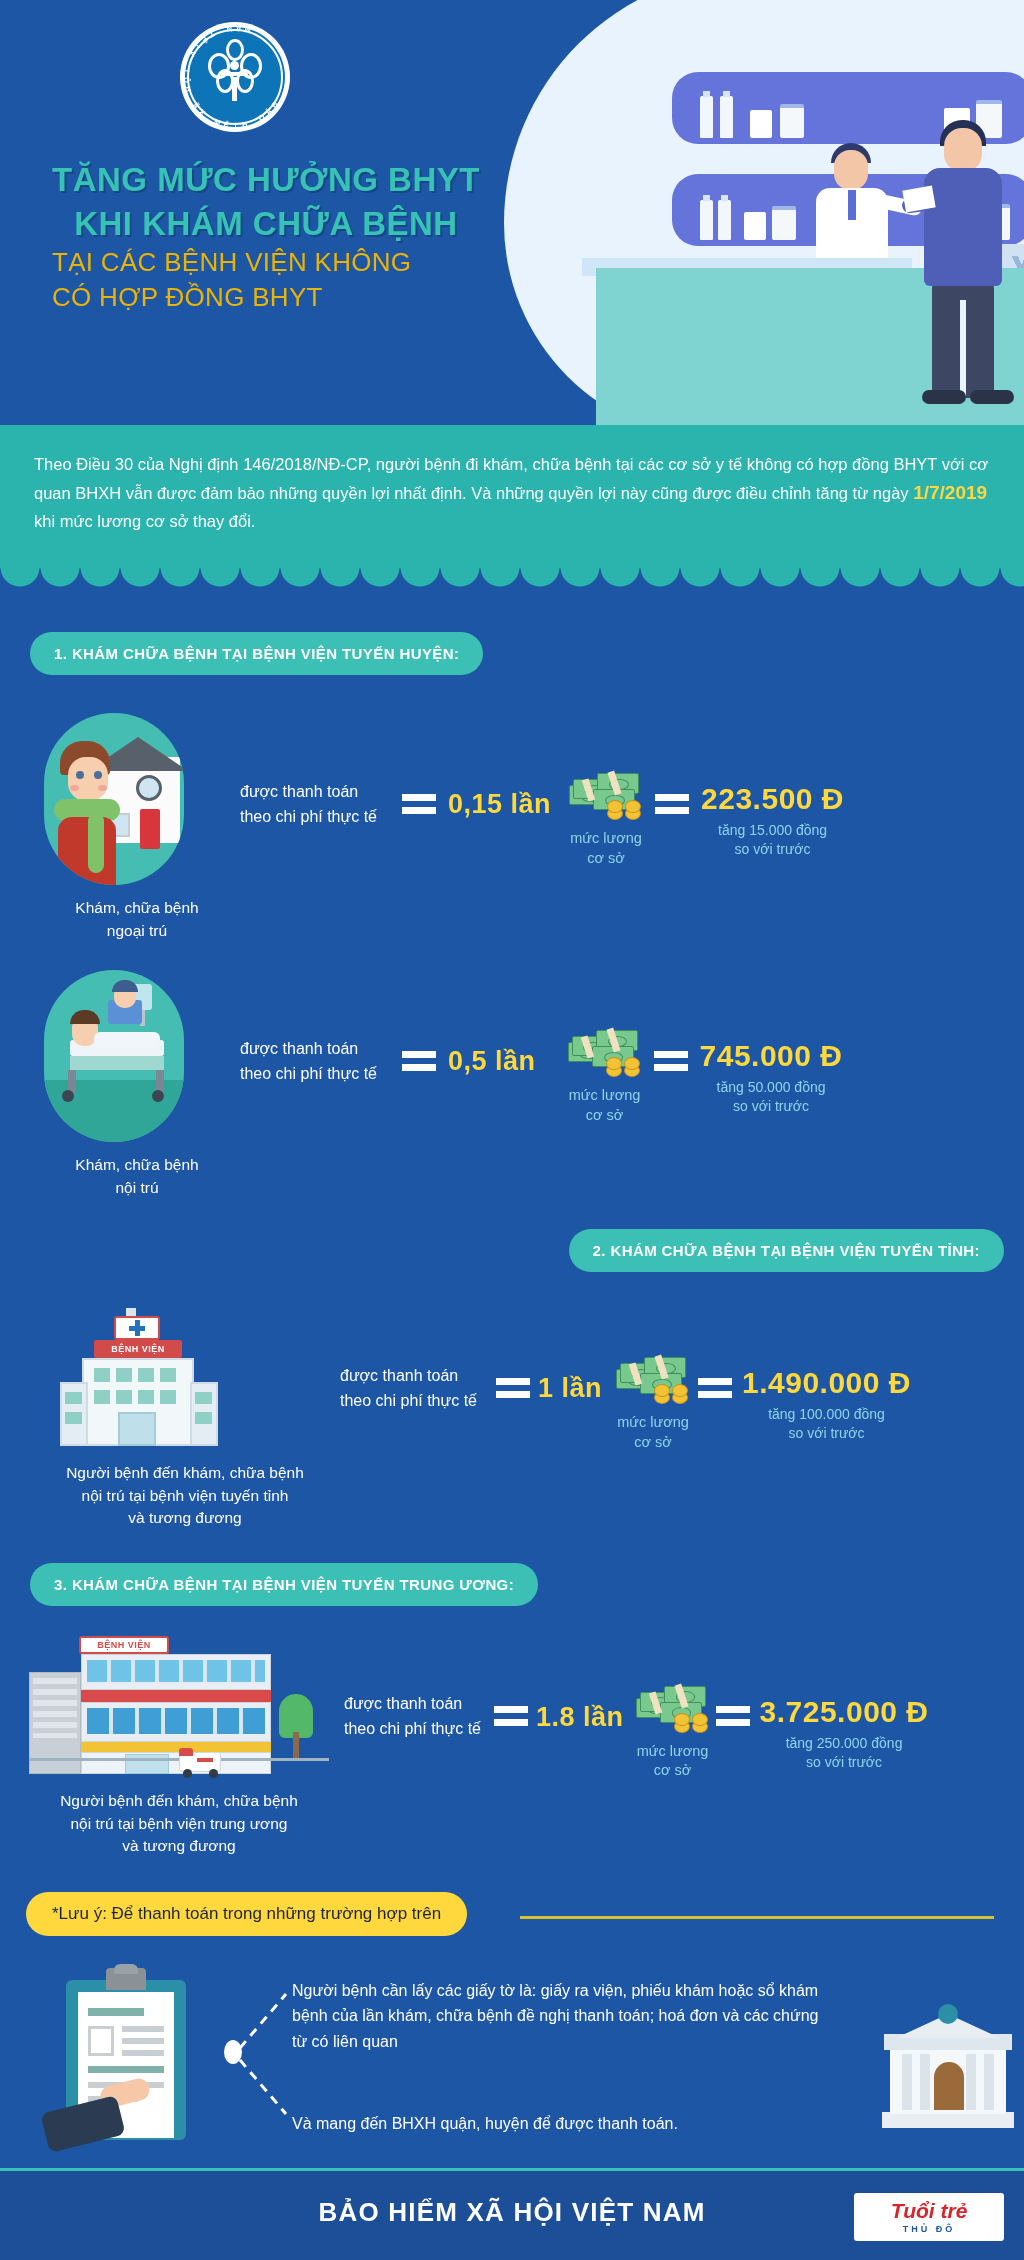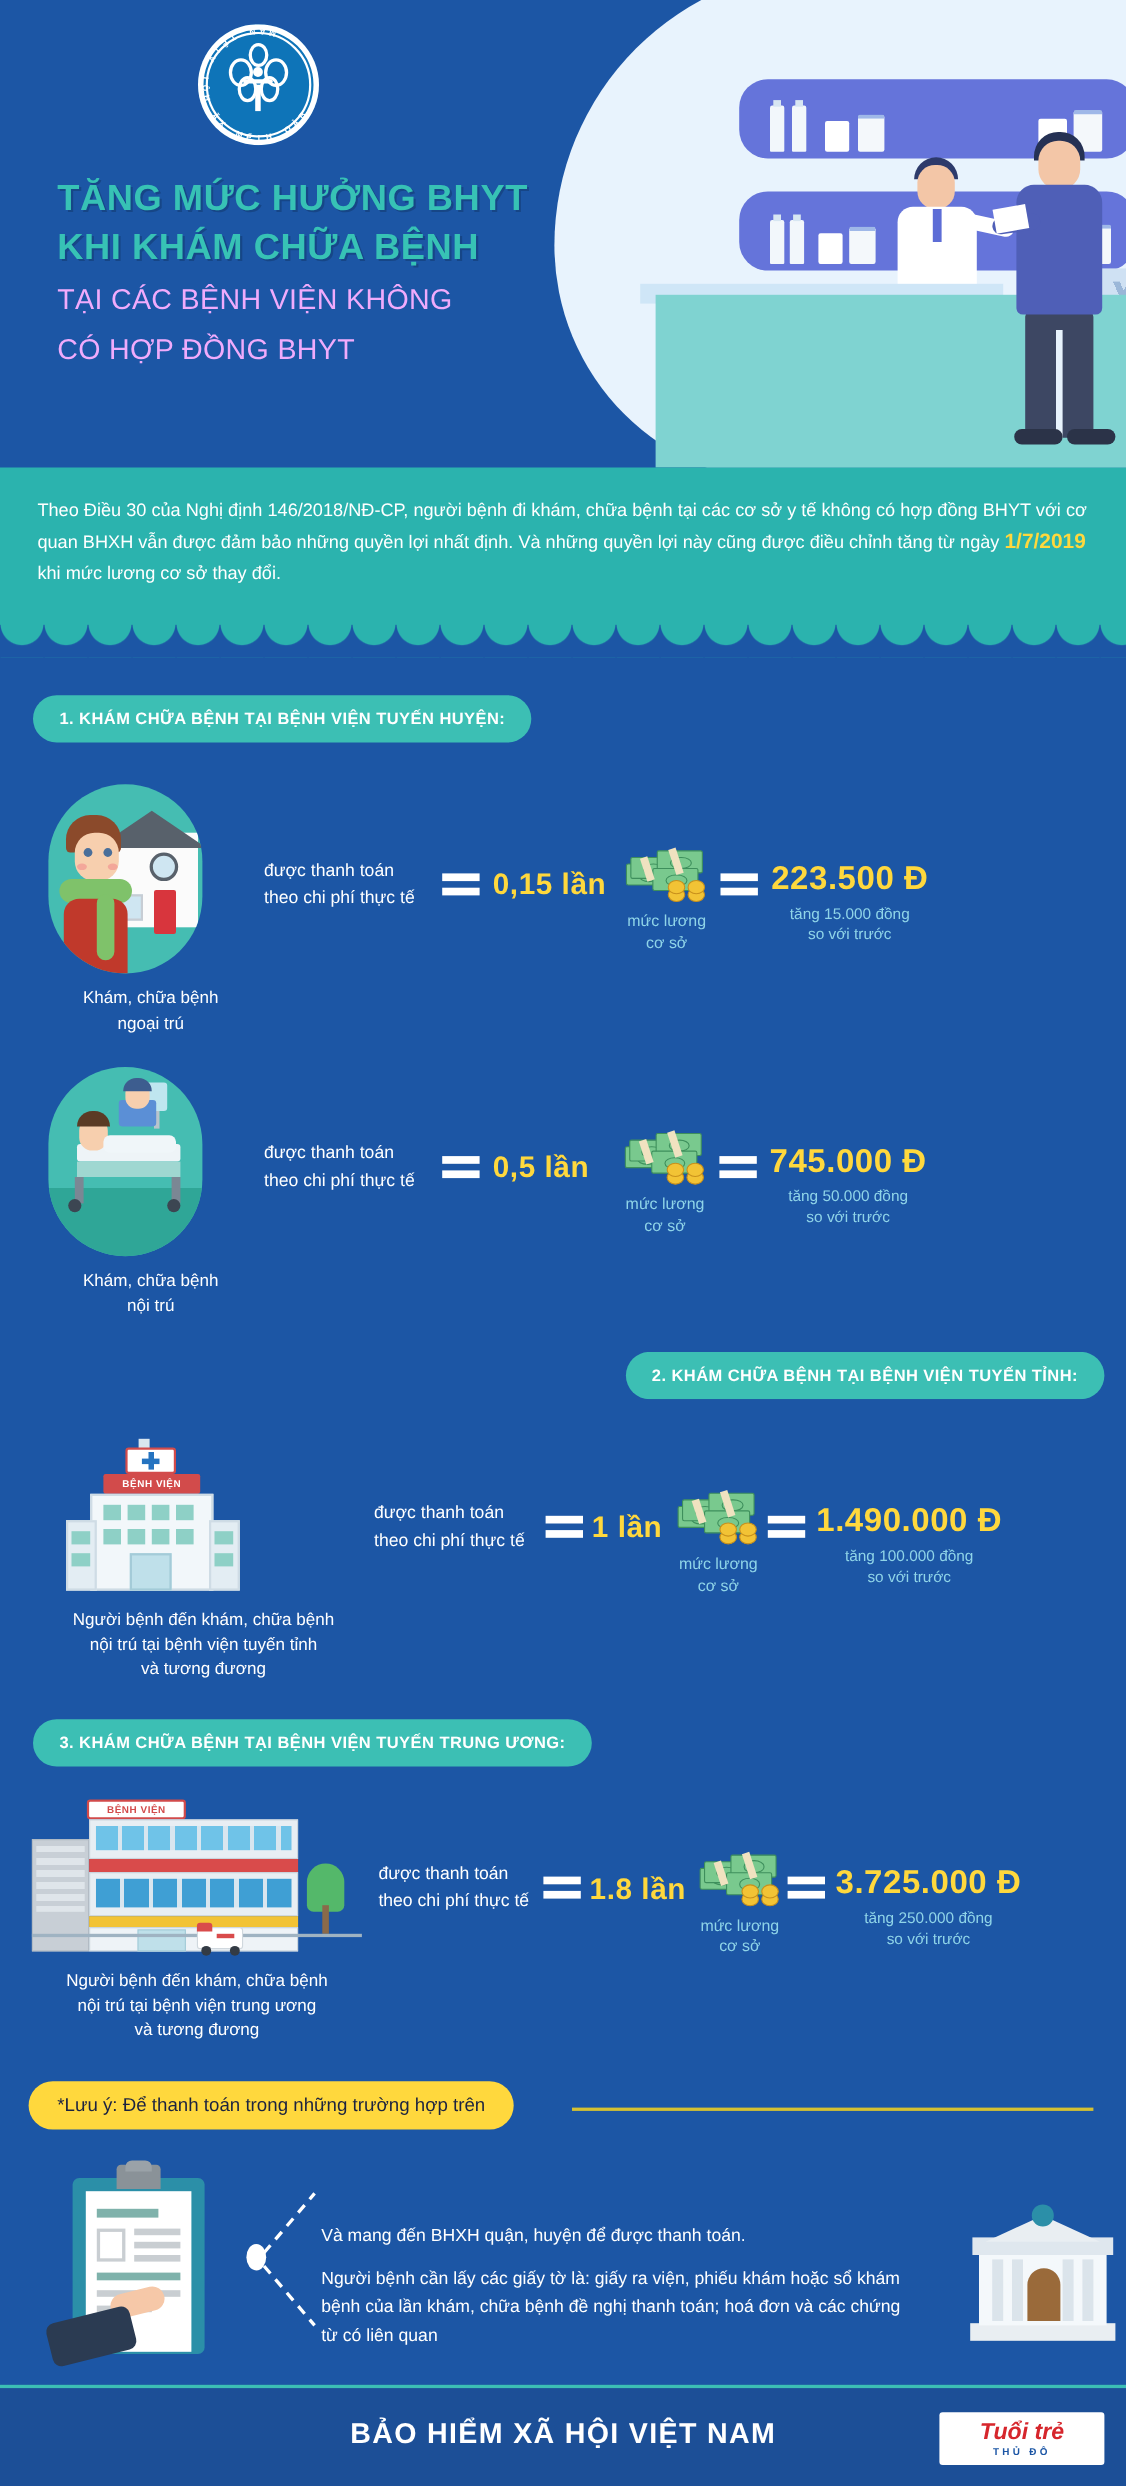--- a/index.html
+++ b/index.html
@@ -116,24 +116,24 @@
     font-size:7.5px; font-weight:bold; color:#fff;
     transform-origin: 0 44px;
     letter-spacing:.3px;
   }
 
   .title-wrap { position:absolute; left:52px; top:158px; z-index:5;}
   .title-main {
     font-size: 33px; font-weight: 800; color:#37c2b5;
     letter-spacing:.5px; line-height:1.32;
     text-shadow: 2px 2px 0 rgba(0,0,0,.18);
+    text-align: center;
   }
   .title-sub {
-    margin-top:10px;
-    font-size:26px; font-weight:400; color:#f0abfc;
+    font-size:26px; font-weight:400; color:#eab308;
     line-height:1.34; letter-spacing:.3px;
   }
 
   
   .intro {
     position: relative;
     width:100%;
     background:#2bb3ae;
     padding: 26px 34px 34px 34px;
   }
@@ -672,26 +672,26 @@
 
       <div style="flex:none;width:72px;position:relative;height:170px;">
         <div style="position:absolute;left:4px;top:76px;width:18px;height:24px;border-radius:50%;background:#ffffff;"></div>
         <svg width="72" height="170" style="position:absolute;left:0;top:0;">
           <path d="M20 84 L66 30" stroke="#ffffff" stroke-width="3" stroke-dasharray="9 7" fill="none"></path>
           <path d="M20 96 L66 150" stroke="#ffffff" stroke-width="3" stroke-dasharray="9 7" fill="none"></path>
         </svg>
       </div>
 
       <div style="flex:1;padding-right:16px;">
-        <div class="bullets" style="margin-top:56px;">Và mang đến BHXH quận, huyện để được thanh toán.</div>
         <div class="bullets" style="margin-top:14px;">
           <div>Người bệnh cần lấy các giấy tờ là: giấy ra viện, phiếu khám hoặc sổ khám</div>
           <div>bệnh của lần khám, chữa bệnh đề nghị thanh toán; hoá đơn và các chứng</div>
           <div>từ có liên quan</div>
         </div>
+        <div class="bullets" style="margin-top:56px;">Và mang đến BHXH quận, huyện để được thanh toán.</div>
       </div>
 
       <div style="flex:none;width:150px;position:relative;height:150px;margin-top:40px;">
         <div style="position:absolute;left:8px;top:108px;width:132px;height:16px;background:#e9eef2;"></div>
         <div style="position:absolute;left:16px;top:44px;width:116px;height:66px;background:#f4f8fb;"></div>
         <div style="position:absolute;left:10px;top:30px;width:128px;height:16px;background:#dfe7ee;"></div>
         <div style="position:absolute;left:22px;top:10px;width:0;height:0;border-left:52px solid transparent;border-right:52px solid transparent;border-bottom:24px solid #e9eef2;"></div>
         <div style="position:absolute;left:64px;top:0px;width:20px;height:20px;border-radius:50%;background:#2b8fa8;"></div>
         <div style="position:absolute;left:28px;top:50px;width:10px;height:56px;background:#dbe4eb;"></div>
         <div style="position:absolute;left:46px;top:50px;width:10px;height:56px;background:#dbe4eb;"></div>

